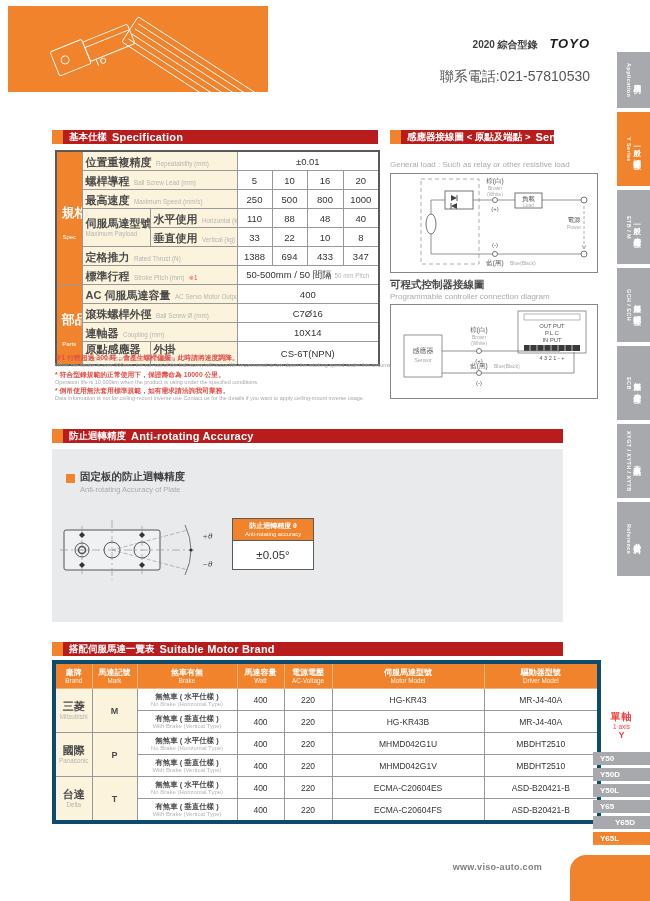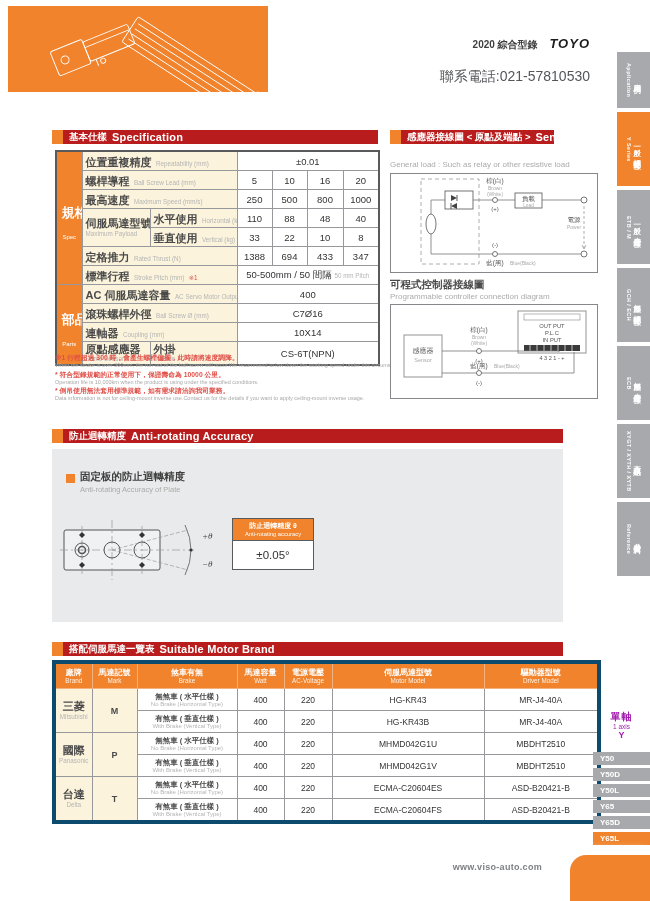--- a/index.html
+++ b/index.html
@@ -75,21 +75,21 @@
   .brand-cell{background:#FBF3DC;text-align:center;}
   .brand-cell .zh{display:block;line-height:1.2;}
   .brand-cell .en{display:block;line-height:1.1;}
   .mark-cell{background:#FBF3DC;text-align:center;font-size:9px;font-weight:bold;color:#4a4a4a;}
   .brake-cell{text-align:center;}
   .b-zh{display:block;font-size:7.5px;font-weight:bold;color:#4a4a4a;line-height:1.25;}
   .b-en{display:block;font-size:6px;color:#b5b5b5;line-height:1.1;}
   .c-val{font-size:8.5px;color:#333;text-align:center;}
 
   
-  .axis-group{left:593px;top:711px;width:57px;text-align:center;color:#a21caf;}
+  .axis-group{left:593px;top:711px;width:57px;text-align:center;color:#ef4444;}
   .ag-zh{font-size:10px;font-weight:bold;letter-spacing:1px;line-height:1.15;}
   .ag-en{font-size:6.5px;line-height:1.2;}
   .ag-code{font-size:9px;font-weight:bold;line-height:1.3;}
   .y-tab{left:593px;width:57px;height:13px;background:#A7A9AC;color:#fff;font-size:8px;font-weight:bold;
          line-height:13px;padding-left:7px;box-sizing:border-box;cursor:pointer;}
   .y-tab.active{background:#F0832B;}
 
   
   .website{top:862px;right:108px;font-size:9px;font-weight:bold;color:#7d7f82;letter-spacing:.3px;}
   .corner{right:0;bottom:0;width:80px;height:46px;background:#F0832B;border-top-left-radius:16px;
@@ -569,19 +569,19 @@
 
   <div class="abs axis-group">
     <div class="ag-zh">單軸</div>
     <div class="ag-en">1 axis</div>
     <div class="ag-code">Y</div>
   </div>
   <div class="abs y-tab" style="top:752px;">Y50</div>
   <div class="abs y-tab" style="top:768px;">Y50D</div>
   <div class="abs y-tab" style="top:784px;">Y50L</div>
   <div class="abs y-tab" style="top:800px;">Y65</div>
-  <div class="abs y-tab" style="top:816px;">Y65D</div>
+  <div class="abs y-tab" style="top:816px;text-align:center;">Y65D</div>
   <div class="abs y-tab active" style="top:832px;">Y65L</div>
 
   <div class="abs website">www.viso-auto.com</div>
   <div class="abs corner"></div>
 
 </div>
 
 </body></html>

